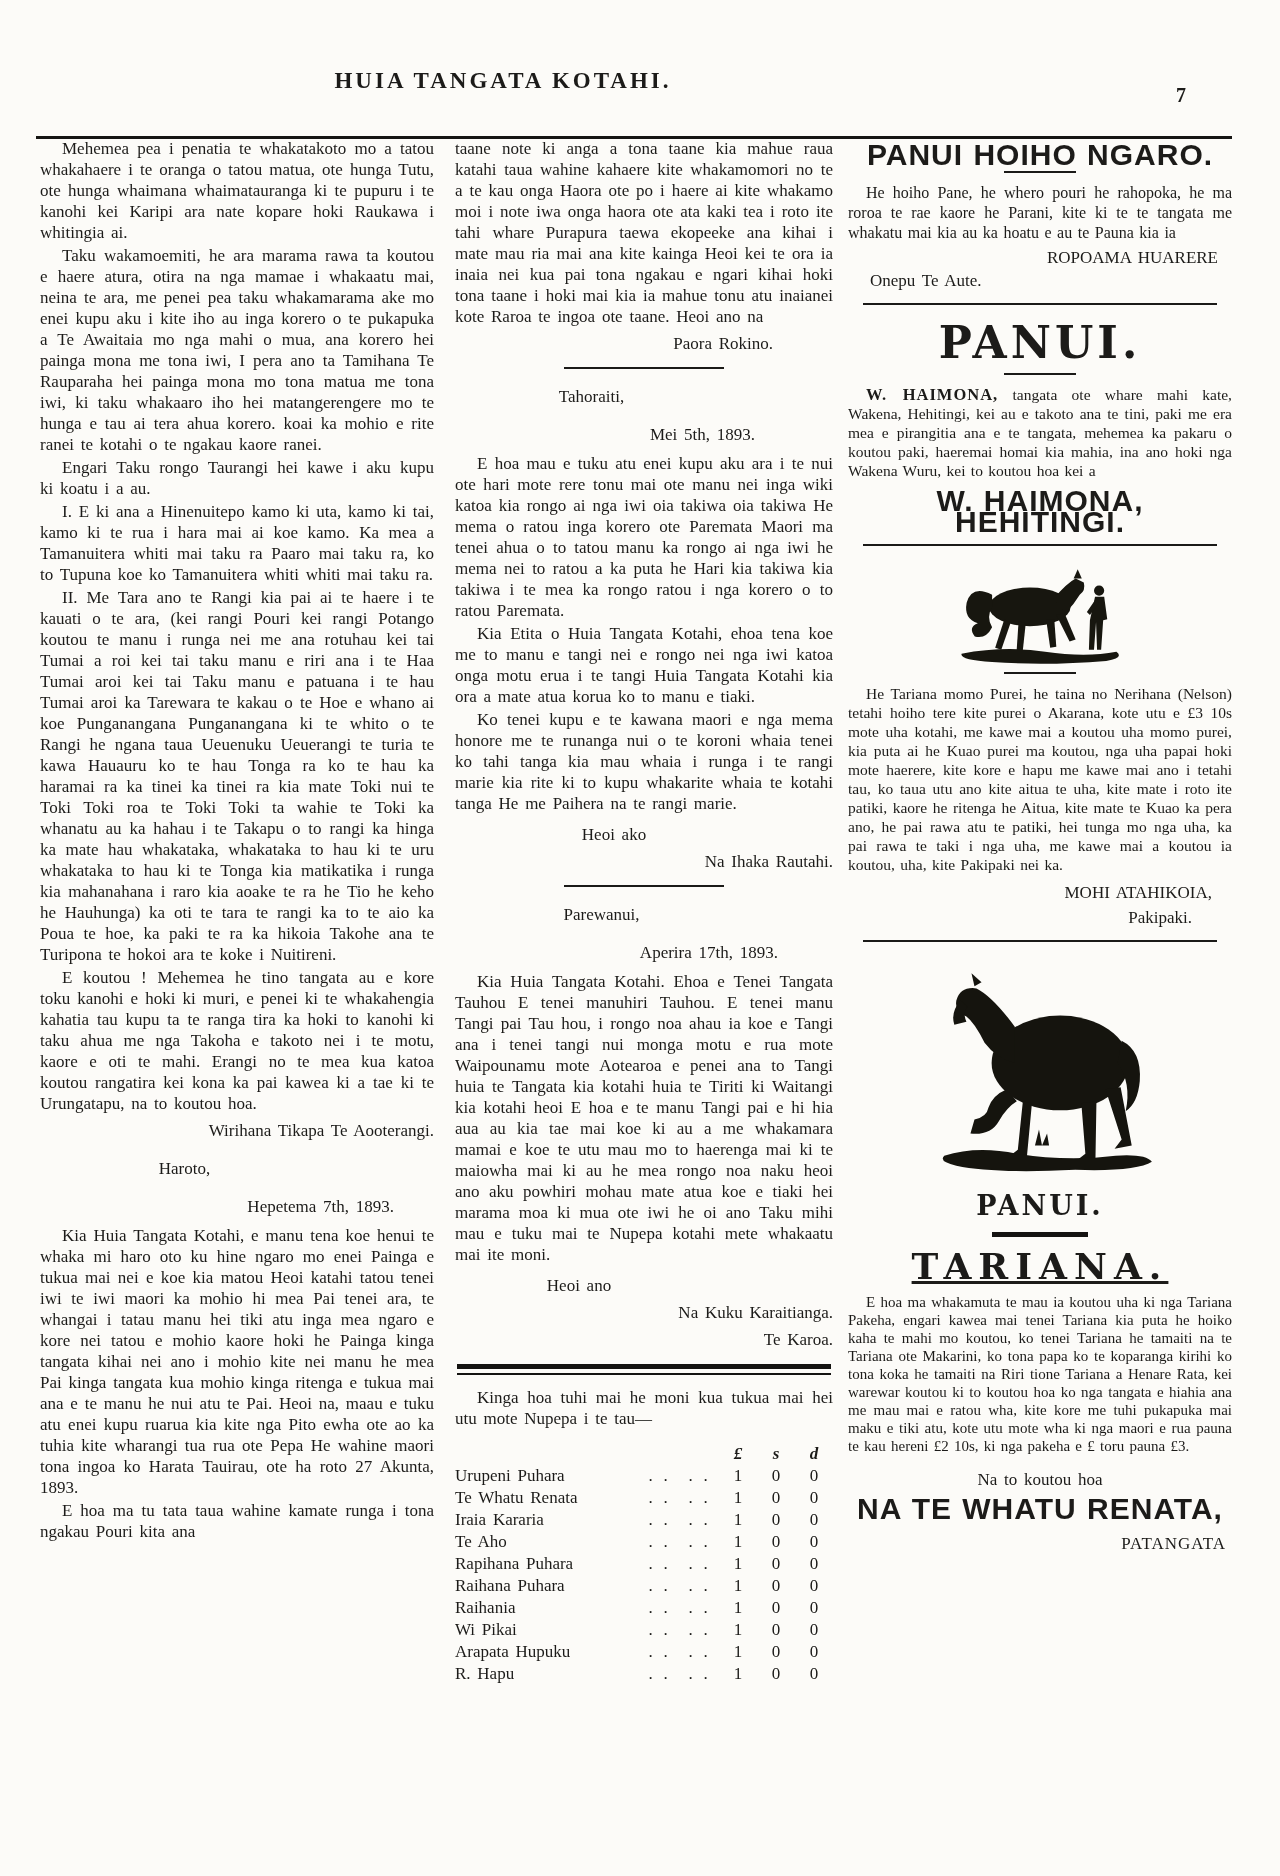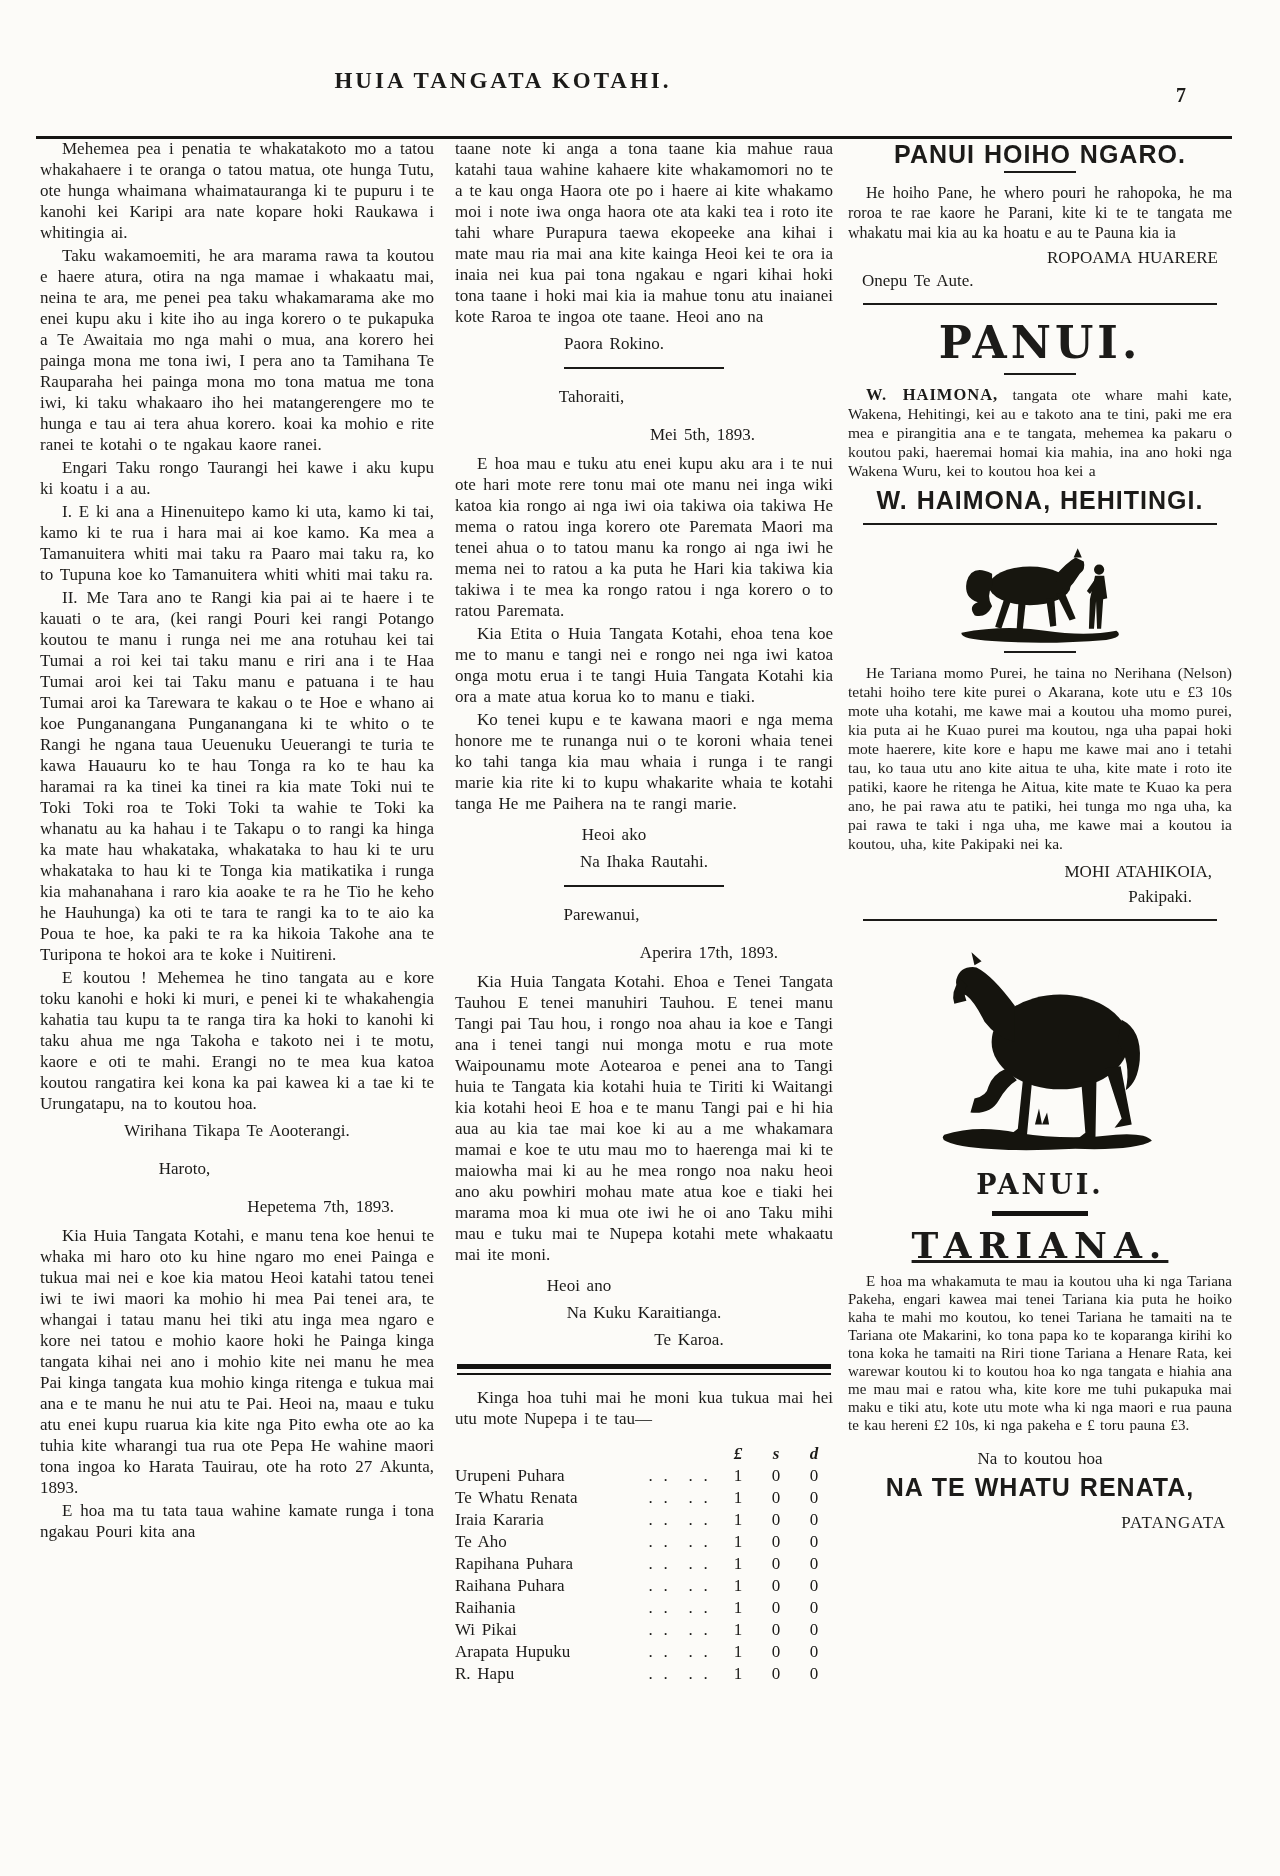--- a/index.html
+++ b/index.html
@@ -21,36 +21,36 @@
   
   .col{
     position:absolute;top:138px;height:1730px;overflow:hidden;
     text-align:justify;font-size:17px;line-height:21px;word-spacing:2.5px;
   }
   #col1{left:40px;width:394px;}
   #col2{left:455px;width:378px;}
   #col3{left:848px;width:384px;}
   p.body-para{margin:0 0 2px 0;text-indent:22px;}
   
-  .sig-center{text-align:center;margin:6px 0 4px 0;text-indent:0;}
+  .sig-center{text-align:right;margin:6px 0 4px 0;text-indent:0;}
   .sig-right{text-align:right;margin:6px 0 4px 0;text-indent:0;}
   .shift-left-sm{padding-right:60px;}
   .shift-right{padding-left:120px;}
   .dateline-place{text-align:center;padding-right:105px;}
   .dateline-date{text-align:right;padding-right:78px;margin-bottom:8px;}
   
   .rule-col{border:none;border-top:2px solid #1b1a18;width:92%;margin:12px auto 12px auto;}
   .rule-mid{border:none;border-top:2px solid #1b1a18;width:160px;margin:13px auto;}
   .rule-short{border:none;border-top:2px solid #1b1a18;width:72px;margin:6px auto 10px auto;}
   .rule-thick-short{border:none;border-top:5px solid #141311;width:96px;margin:10px auto 8px auto;}
   .rule-double{height:4px;border-top:5px solid #141311;border-bottom:2px solid #141311;margin:14px 2px 12px 2px;}
   
   .head-gothic{
     font-family:"Liberation Sans",sans-serif;font-weight:bold;
-    text-align:center;font-size:25px;letter-spacing:1px;
+    text-align:center;font-size:30px;letter-spacing:1px;
     margin:6px 0 2px 0;text-indent:0;word-spacing:1px;
   }
   .head-fatface{
     font-family:"DejaVu Serif",serif;font-weight:bold;text-align:center;
     font-size:44px;letter-spacing:4px;margin:14px 0 2px 0;text-indent:0;word-spacing:0;line-height:48px;
   }
   .head-fatface-sm{
     font-family:"DejaVu Serif",serif;font-weight:bold;text-align:center;
     font-size:27px;letter-spacing:3px;margin:10px 0 0 0;text-indent:0;word-spacing:0;line-height:32px;
   }
@@ -209,21 +209,21 @@
   </div>
 </div>
 
 <div class="col" id="col3">
 
   <div>
     <h2 class="head-gothic">PANUI HOIHO NGARO.</h2>
     <hr class="rule-short">
     <p class="ad-body" style="font-size:16px;line-height:20px">He hoiho Pane, he whero pouri he rahopoka, he ma roroa te rae kaore he Parani, kite ki te te tangata me whakatu mai kia au ka hoatu e au te Pauna kia ia</p>
     <p class="sig-right" style="padding-right:14px;margin:4px 0 0 0">ROPOAMA HUARERE</p>
-    <p style="margin:2px 0 0 14px;text-indent:0;text-align:left">Onepu Te Aute.</p>
+    <p style="margin:2px 0 0 22px;text-indent:0;text-align:left">Onepu Te Aute.</p>
   </div>
   <hr class="rule-col">
 
   <div>
     <h2 class="head-fatface">PANUI.</h2>
     <hr class="rule-short">
     <p class="ad-body"><span class="ad-lead">W. HAIMONA,</span><span> tangata ote whare mahi kate, Wakena, Hehitingi, kei au e takoto ana te tini, paki me era mea e pirangitia ana e te tangata, mehemea ka pakaru o koutou paki, haeremai homai kia mahia, ina ano hoki nga Wakena Wuru, kei to koutou hoa kei a</span></p>
     <h3 class="head-gothic" style="margin-top:10px">W. HAIMONA, HEHITINGI.</h3>
   </div>
   <hr class="rule-col">

